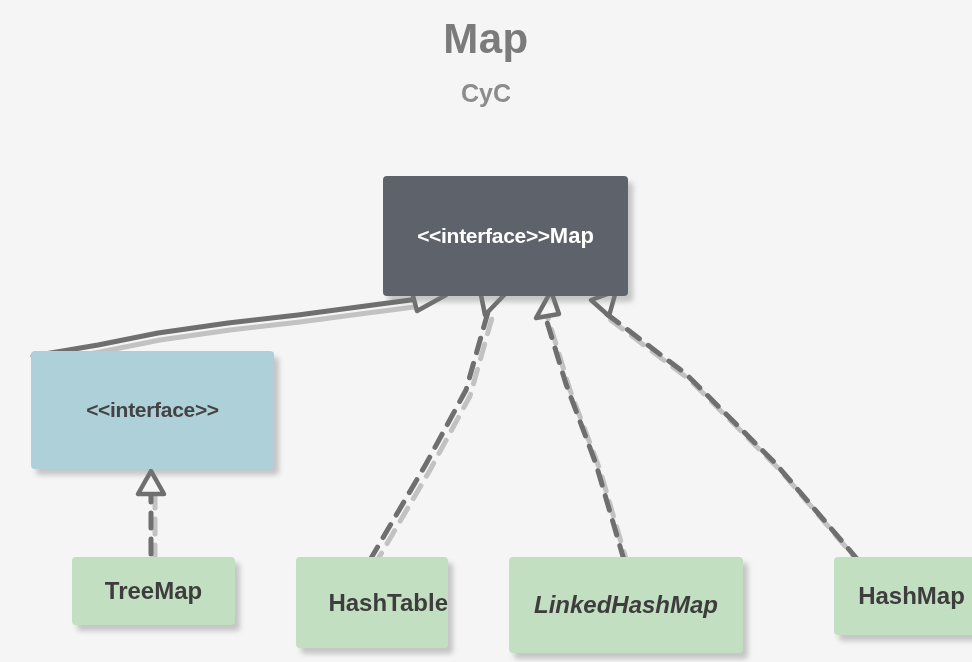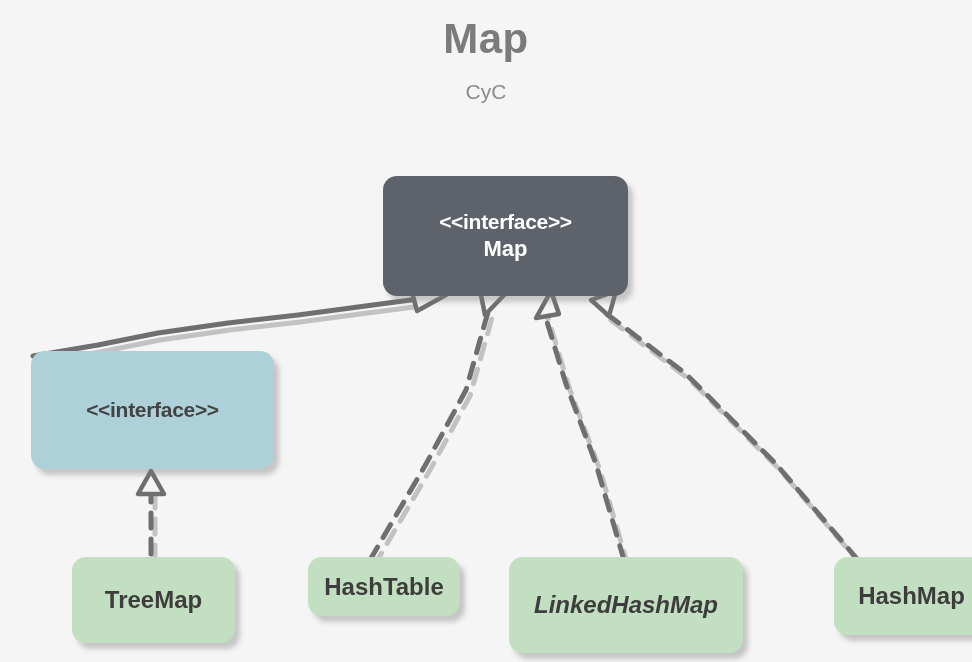--- a/index.html
+++ b/index.html
@@ -33,42 +33,41 @@
     color: #7b7b7b;
     letter-spacing: 0.5px;
     line-height: 1.1;
   }
   .subtitle {
     position: absolute;
     left: 0;
     top: 80px;
     width: 972px;
     text-align: center;
-    font-size: 21px;
-    font-weight: normal;
+    font-size: 25px;
+    font-weight: bold;
     color: #8c8c8c;
     line-height: 1.1;
   }
 
   
   #edges {
     position: absolute;
     left: 0;
     top: 0;
     width: 972px;
     height: 662px;
   }
 
   
   .node {
     position: absolute;
     box-sizing: border-box;
-    border-radius: 14px;
+    border-radius: 4px;
     display: flex;
-    flex-direction: column;
     align-items: center;
     justify-content: center;
     text-align: center;
     box-shadow: 5px 6px 5px rgba(120,120,120,0.38);
     z-index: 3;
   }
   .node .stereotype {
     font-size: 21px;
     font-weight: bold;
     line-height: 1.25;
@@ -142,25 +141,25 @@
 
   <div class="node iface-dark" style="left:383px; top:176px; width:245px; height:120px;">
     <div class="stereotype">&lt;&lt;interface&gt;&gt;</div>
     <div class="cname">Map</div>
   </div>
 
   <div class="node iface-blue" style="left:31px; top:351px; width:243px; height:118px;">
     <div class="stereotype">&lt;&lt;interface&gt;&gt;</div>
   </div>
 
-  <div class="node cls-green" style="left:72px; top:557px; width:163px; height:86px;">
+  <div class="node cls-green" style="left:72px; top:557px; width:163px; height:68px;">
     <div class="cname">TreeMap</div>
   </div>
 
-  <div class="node cls-green" style="left:308px; top:557px; width:152px; height:59px;">
+  <div class="node cls-green" style="left:296px; top:557px; width:152px; height:91px;justify-content:flex-end;">
     <div class="cname">HashTable</div>
   </div>
 
   <div class="node cls-green" style="left:509px; top:557px; width:234px; height:96px;font-style:italic;">
     <div class="cname">LinkedHashMap</div>
   </div>
 
   <div class="node cls-green" style="left:796px; top:557px; width:155px; height:78px;margin-left:38px;">
     <div class="cname">HashMap</div>
   </div>

